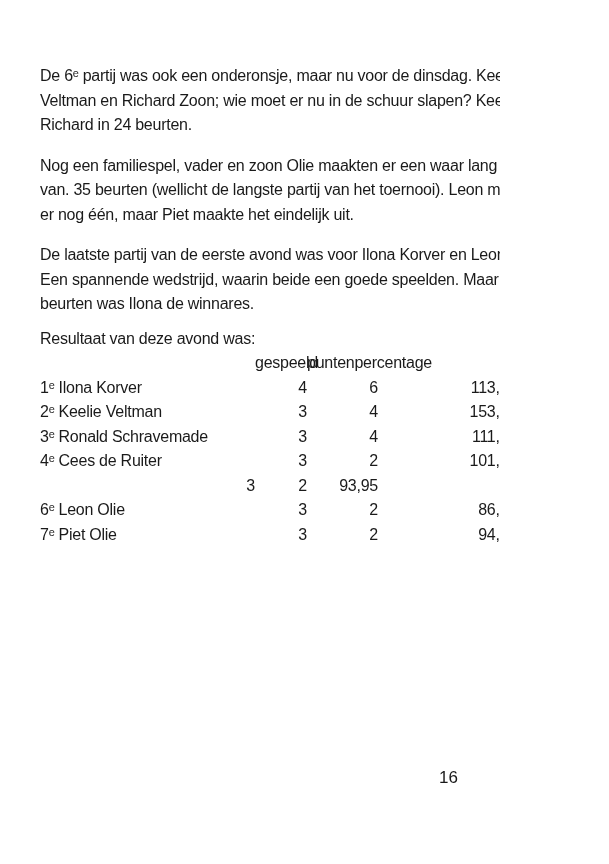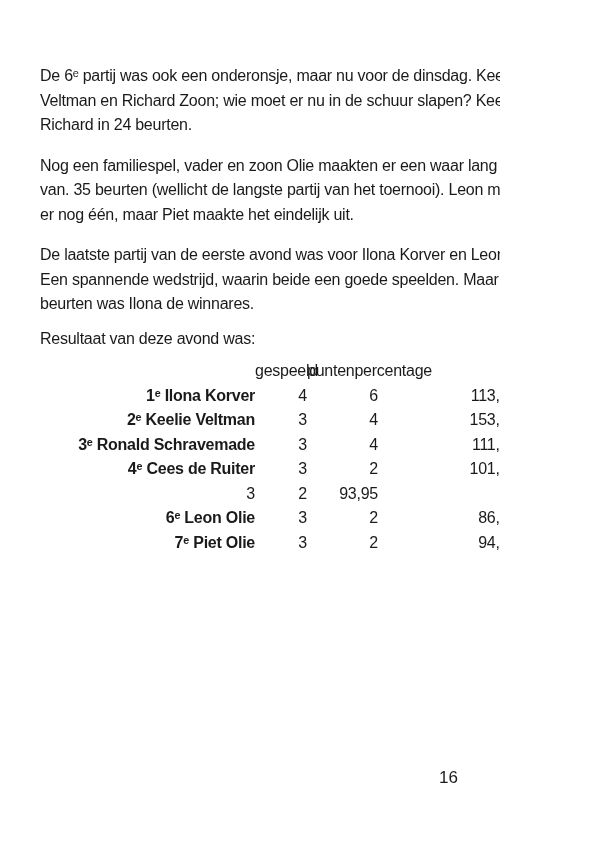--- a/index.html
+++ b/index.html
@@ -26,42 +26,42 @@
     font-size: 16px;
     line-height: 24.5px;
     letter-spacing: -0.25px;
     white-space: pre;
     margin: 0 0 16px 0;
   }
   .para.tight {
     margin-bottom: 10px;
   }
   .para.no-gap {
-    margin-bottom: 8px;
+    margin-bottom: 0;
   }
   .results-table {
     font-size: 16px;
     line-height: 24.5px;
     letter-spacing: -0.25px;
   }
   .t-header {
     display: grid;
     grid-template-columns: 215px 52px 210px;
   }
   .t-header .h-gespeeld {
     text-align: right;
   }
   .t-header .h-punten {
     text-align: left;
   }
   .t-row {
     display: grid;
     grid-template-columns: 215px 52px 71px 139px;
   }
-  .c-name { text-align: right; font-weight: bold; }
+  .c-name { text-align: left; }
   .c-num  { text-align: right; }
   .page-number {
     position: absolute;
     top: 768px;
     right: 42px;
     font-size: 17px;
     line-height: 20px;
     color: #1a1a1a;
   }
 </style>

